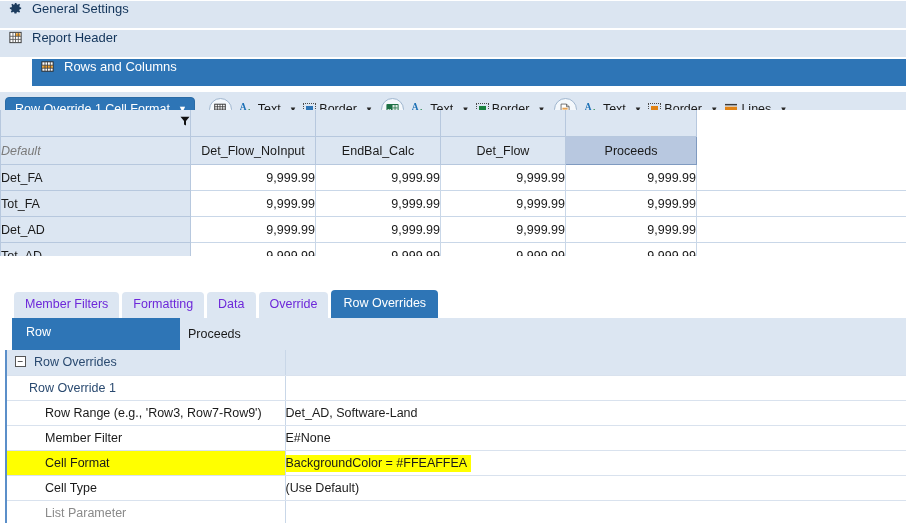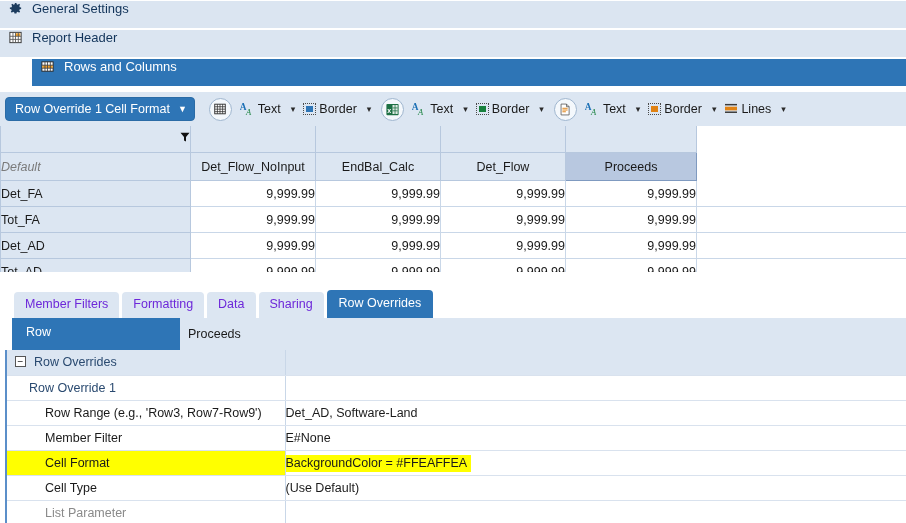--- a/index.html
+++ b/index.html
@@ -57,21 +57,21 @@
     width:13px; height:12px; box-sizing:border-box;
     border:1px dotted #4a4a4a; padding:2px; display:block;
   }
   .border-ico i { display:block; width:100%; height:100%; background:#2e75b6; }
   .border-ico.green i { background:#17803d; }
   .border-ico.orange i { background:#e08214; }
   .lines-ico { width:14px; height:12px; display:block; }
 
   
   #grid-wrap {
-    position:absolute; left:0; top:126px; width:906px; height:152px;
+    position:absolute; left:0; top:110px; width:906px; height:152px;
     background:#ffffff; overflow:hidden;
   }
   #grid { border-collapse:collapse; table-layout:fixed; width:906px; }
   #grid td, #grid th { padding:0; margin:0; }
   .g-filterrow td { height:26px; background:#dce6f2; border:1px solid #b7c8de; border-top:none; }
   .g-filterrow td.blank { background:#ffffff; border:none; }
   .filt-cell { text-align:right; padding-right:8px; box-sizing:border-box; }
   .funnel { display:inline-block; }
 
   .g-hdr td {
@@ -351,21 +351,21 @@
       </table>
     </div>
 
   </div>
 
   <div id="tabbar">
     <div class="tabs" id="tabs">
         <div class="tab">Member Filters</div>
         <div class="tab">Formatting</div>
         <div class="tab">Data</div>
-        <div class="tab">Sharing</div>
+        <div class="tab">Override</div>
         <div class="tab active">Row Overrides</div>
       </div>
   </div>
 
   <div id="rowfield">
     <div class="lbl">Row</div>
     <div class="val">Proceeds</div>
   </div>
 
   <div id="propgrid">

